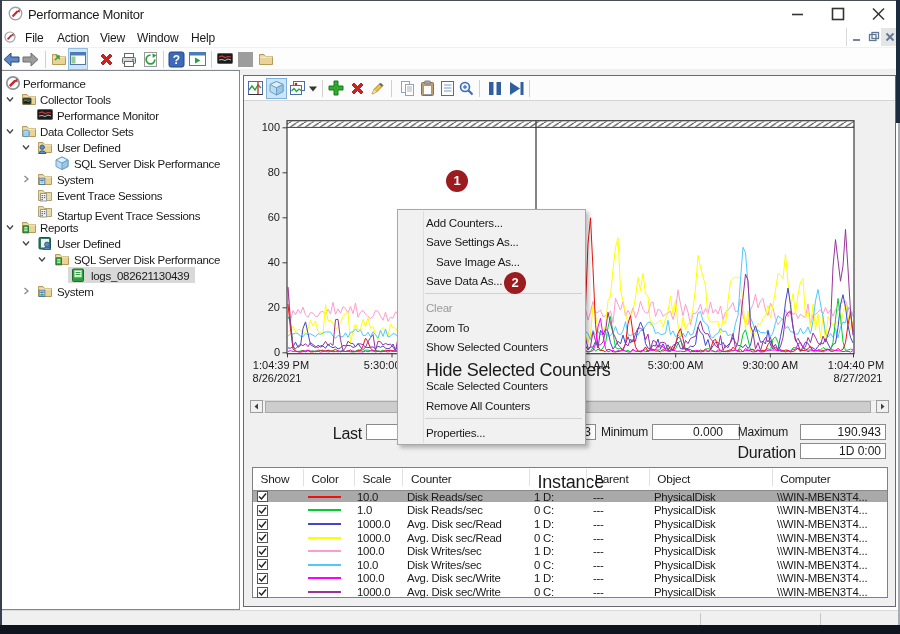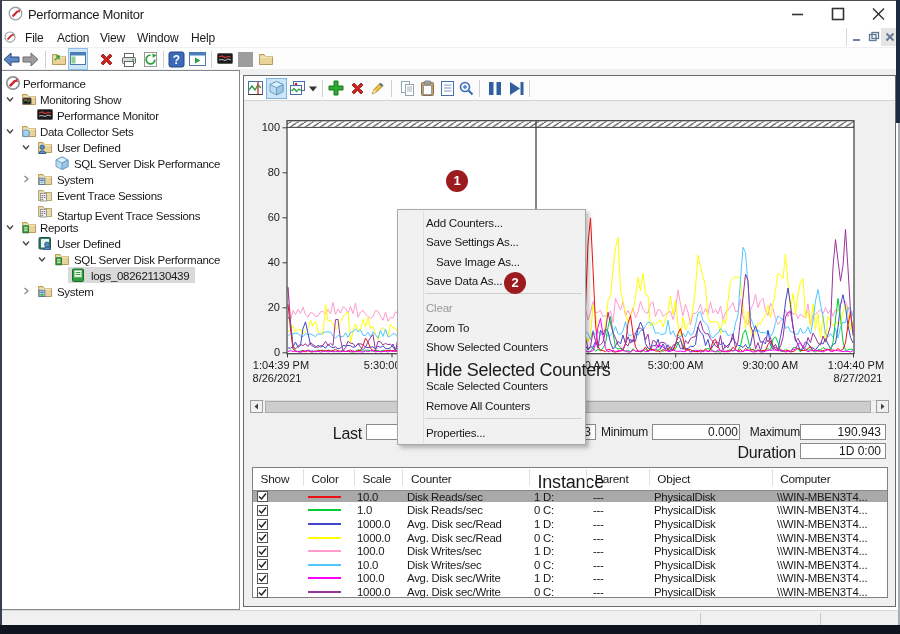--- a/index.html
+++ b/index.html
@@ -121,21 +121,21 @@
 <svg class="ab" style="left:5px;top:94px" width="10" height="10">
       <polyline points="2,3.5 5,7 8,3.5" fill="none" stroke="#444" stroke-width="1.3"></polyline>
     </svg>
 <svg class="ab" style="left:21px;top:91px" width="16" height="16" viewBox="0 0 16 16">
       <path d="M1.5,5.5 v-2 h4.5 l1.5,2 h7 v8 h-13 z" fill="#ead397" stroke="#b49b59" stroke-width="1"></path>
       <path d="M1.5,7 l2-1.5 h11 v1" fill="#f6ecc8" stroke="none"></path>
       <rect x="2" y="7" width="8" height="6" rx="0.5" fill="#1b1b1b" stroke="#555"></rect>
       <polyline points="3,10 5,9 7,10.5 9,9.5" fill="none" stroke="#3fae49" stroke-width="1"></polyline>
       <polyline points="3,8.5 5,8 7,9 9,8" fill="none" stroke="#d03a3a" stroke-width="0.8"></polyline>
     </svg>
-<div class="tx" style="left:40px;top:93.5px;font-size:11.5px;letter-spacing:-0.3px">Monitoring Show</div>
+<div class="tx" style="left:40px;top:93.5px;font-size:11.5px;letter-spacing:-0.3px">Collector Tools</div>
 <svg class="ab" style="left:37px;top:107px" width="16" height="16" viewBox="0 0 16 16">
       <rect x="0.5" y="2.5" width="15" height="10" rx="1" fill="#1b1b1b" stroke="#5a5a5a"></rect>
       <polyline points="2,6 5,5 8,6.5 11,5.5 14,6" fill="none" stroke="#d03a3a" stroke-width="1.2"></polyline>
       <polyline points="2,9 5,8.5 8,9.5 11,8 14,9" fill="none" stroke="#bbb" stroke-width="1"></polyline>
     </svg>
 <div class="tx" style="left:57px;top:109.5px;font-size:11.5px;letter-spacing:-0.3px">Performance Monitor</div>
 <svg class="ab" style="left:5px;top:126px" width="10" height="10">
       <polyline points="2,3.5 5,7 8,3.5" fill="none" stroke="#444" stroke-width="1.3"></polyline>
     </svg>
 <svg class="ab" style="left:21px;top:123px" width="16" height="16" viewBox="0 0 16 16">
@@ -392,22 +392,22 @@
 <svg class="ab" style="left:876px;top:400px" width="13" height="13">
     <polygon points="5,3.5 5,9.5 8.5,6.5" fill="#404040"></polygon>
   </svg>
 
 <div id="stats">
 <div class="tx" style="right:538px;top:425px;font-size:16px;letter-spacing:-0.25px">Last</div>
 <div class="ab" style="left:366px;top:424px;width:115px;height:16px;background:#fff;border:1px solid #8a8a8a;font-size:12px;text-align:right;line-height:15px;padding-right:4px"></div>
 <div class="tx" style="right:354px;top:425px;font-size:12px;letter-spacing:-0.25px">Average</div>
 <div class="ab" style="left:550px;top:424px;width:46px;height:16px;background:#fff;border:1px solid #8a8a8a;font-size:12px;text-align:right;line-height:15px;padding-right:4px">12.553</div>
 <div class="tx" style="right:252px;top:425px;font-size:12px;letter-spacing:-0.25px">Minimum</div>
-<div class="ab" style="left:652px;top:424px;width:88px;height:16px;background:#fff;border:1px solid #8a8a8a;font-size:12px;text-align:right;line-height:15px;padding-right:1px">0.000</div>
-<div class="tx" style="right:100px;top:425px;font-size:12px;letter-spacing:-0.25px">Maximum</div>
+<div class="ab" style="left:652px;top:424px;width:88px;height:16px;background:#fff;border:1px solid #8a8a8a;font-size:12px;text-align:right;line-height:15px;padding-right:16px">0.000</div>
+<div class="tx" style="right:112px;top:425px;font-size:12px;letter-spacing:-0.25px">Maximum</div>
 <div class="ab" style="left:800px;top:424px;width:86px;height:16px;background:#fff;border:1px solid #8a8a8a;font-size:12px;text-align:right;line-height:15px;padding-right:4px">190.943</div>
 <div class="tx" style="right:104px;top:444px;font-size:16px;letter-spacing:-0.25px">Duration</div>
 <div class="ab" style="left:800px;top:443px;width:86px;height:16px;background:#fff;border:1px solid #8a8a8a;font-size:12px;text-align:right;line-height:15px;padding-right:4px">1D 0:00</div>
 </div>
 
 <div id="table">
 <div class="ab" style="left:252px;top:467px;width:636px;height:131px;background:#fff;border:1px solid #808080"></div>
 <div class="tx" style="left:260.5px;top:472px;font-size:11.8px;letter-spacing:-0.2px">Show</div>
 <div class="tx" style="left:311.5px;top:472px;font-size:11.8px;letter-spacing:-0.2px">Color</div>
 <div class="tx" style="left:362.5px;top:472px;font-size:11.8px;letter-spacing:-0.2px">Scale</div>

